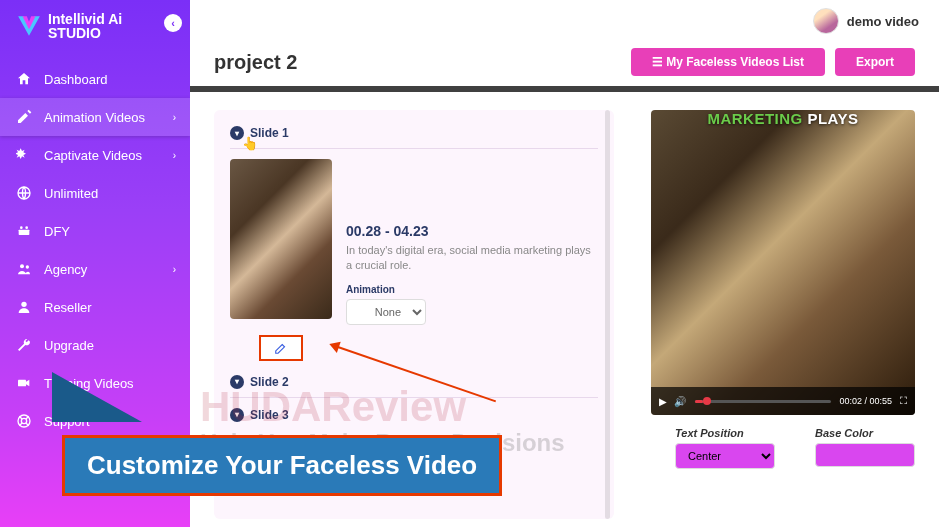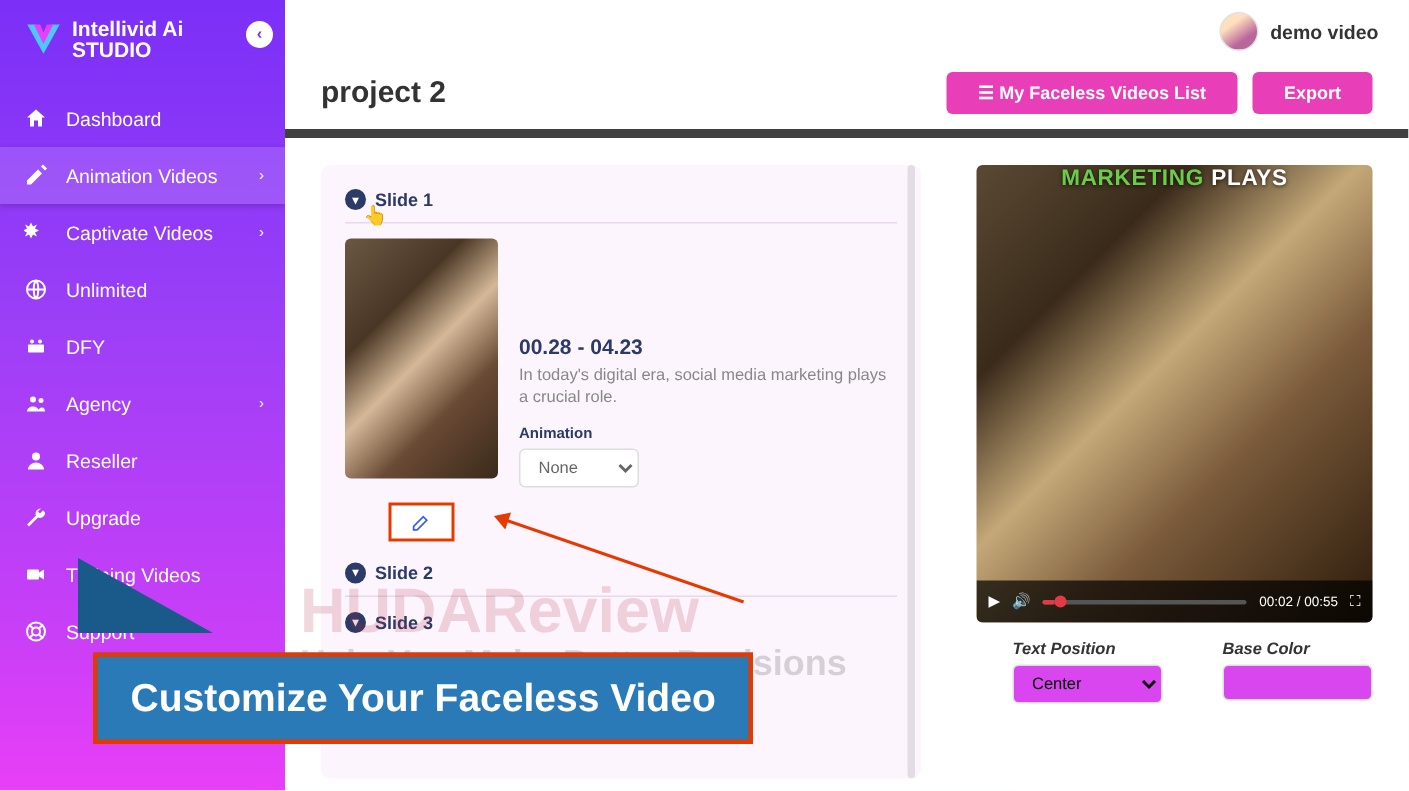--- a/index.html
+++ b/index.html
@@ -34,21 +34,21 @@
 .slide-header { display: flex; align-items: center; gap: 6px; font-size: 12px; font-weight: 700; color: #2b3a67; padding-bottom: 8px; border-bottom: 1px solid #e8d8ec; margin-bottom: 10px; cursor: pointer; }
 .slide-header .circ { width: 14px; height: 14px; border-radius: 50%; background: #2b3a67; color: #fff; display: inline-flex; align-items: center; justify-content: center; font-size: 8px; }
 .cursor-hand { position: absolute; left: 28px; top: 26px; font-size: 13px; }
 
 .slide-body { display: flex; gap: 14px; margin-bottom: 10px; }
 .thumb { width: 102px; height: 160px; background: linear-gradient(135deg,#6a5744 0%,#4a3624 30%,#d4b898 50%,#6a4a34 70%,#3a2a1a 100%); border-radius: 4px; position: relative; overflow: hidden; }
 .tmeta { flex: 1; }
 .tstamp { font-size: 14px; font-weight: 700; color: #2b3a67; margin-bottom: 4px; margin-top: 64px; }
 .tdesc { font-size: 11px; color: #888; line-height: 1.4; margin-bottom: 10px; }
 .alabel { font-size: 10px; font-weight: 700; color: #2b3a67; margin-bottom: 4px; }
-.select { width: 80px; padding: 5px 8px; font-size: 11px; border: 1px solid #ddd; border-radius: 4px; background: #fff; color: #666; }
+.select { width: 80px; padding: 5px 8px; font-size: 11px; border: 1px solid #ddd; border-radius: 4px; background: #fff; color: #666; text-align: right; }
 
 .edit-btn-wrap { width: 102px; display: flex; justify-content: center; margin-bottom: 14px; }
 .edit-btn { width: 44px; height: 26px; border: 2px solid #e63900; display: flex; align-items: center; justify-content: center; color: #3b5fe0; background: #fff; }
 
 .preview { flex: 1; display: flex; flex-direction: column; }
 .preview-frame { width: 264px; height: 305px; background: linear-gradient(135deg,#5a4a34 0%,#3a2a1a 25%,#c4a878 45%,#7a5a3a 65%,#2a1a0a 100%); border-radius: 4px; margin-left: auto; position: relative; overflow: hidden; display: flex; align-items: flex-start; justify-content: center; }
 .overlay-text { color: #fff; font-size: 15px; font-weight: 800; text-shadow: 0 1px 3px rgba(0,0,0,0.7); letter-spacing: 0.5px; }
 .overlay-text .green { color: #6bcc4a; }
 .controls { position: absolute; bottom: 0; left: 0; right: 0; height: 28px; background: rgba(0,0,0,0.7); display: flex; align-items: center; padding: 0 8px; gap: 8px; }
 .cicon { color: #fff; font-size: 10px; }

